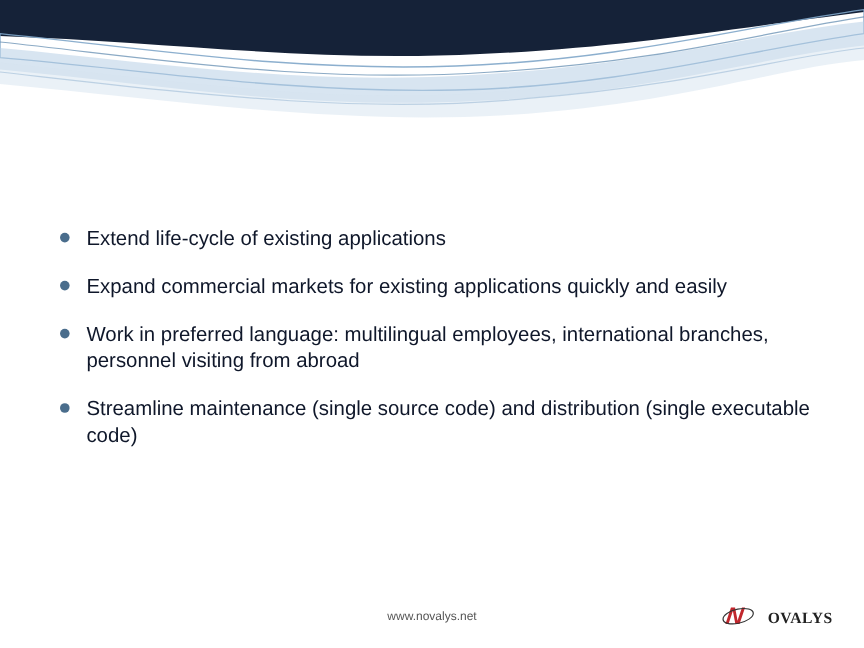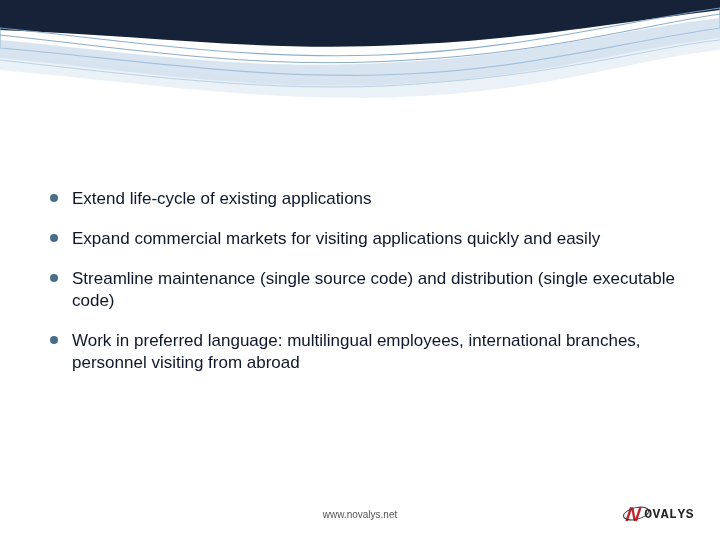--- a/index.html
+++ b/index.html
@@ -93,26 +93,26 @@
     position: absolute;
     left: -3px;
     top: 4px;
     width: 24px;
     height: 11px;
     border: 1.5px solid #333;
     border-radius: 50%;
     transform: rotate(-12deg);
   }
   .logo-text {
-    font-family: Liberation Mono, monospace;
+    font-family: Liberation Serif, serif;
     font-weight: 700;
     font-size: 13px;
     color: #222;
     letter-spacing: 0.5px;
-    margin-left: 2px;
+    margin-left: 18px;
   }
 </style>
 </head>
 <body>
 
 <div class="slide">
 
   <div class="banner">
     <svg width="720" height="110" viewBox="0 0 720 110">
       <path d="M0,0 L720,0 L720,10 C600,25 520,40 400,45 C260,52 140,35 0,30 Z" fill="#152238"></path>
@@ -120,23 +120,23 @@
       <path d="M0,40 C130,52 250,72 400,62 C540,54 630,28 720,18 L720,38 C630,48 540,78 400,84 C250,92 130,70 0,58 Z" fill="#b8d0e6" opacity="0.55"></path>
       <path d="M0,52 C150,68 280,88 420,76 C560,66 650,38 720,30 L720,50 C650,56 560,88 420,96 C280,104 150,84 0,70 Z" fill="#d6e4f0" opacity="0.5"></path>
       <path d="M0,35 C140,50 260,70 410,60 C550,52 640,26 720,14" fill="none" stroke="#5a86ad" stroke-width="1" opacity="0.7"></path>
       <path d="M0,60 C160,78 300,96 440,82 C570,72 660,46 720,40" fill="none" stroke="#9cbad6" stroke-width="1" opacity="0.6"></path>
     </svg>
   </div>
 
 
   <ul class="bullets">
     <li>Extend life-cycle of existing applications</li>
-    <li>Expand commercial markets for visiting applications quickly and easily</li>
+    <li>Expand commercial markets for existing applications quickly and easily</li>
+    <li>Work in preferred language: multilingual employees, international branches, personnel visiting from abroad</li>
     <li>Streamline maintenance (single source code) and distribution (single executable code)</li>
-    <li>Work in preferred language: multilingual employees, international branches, personnel visiting from abroad</li>
   </ul>
 
   <div class="footer-url">www.novalys.net</div>
 
   <div class="logo">
     <span class="logo-n">
       <span>N</span>
       <span class="logo-ring"></span>
     </span>
     <span class="logo-text">OVALYS</span>

